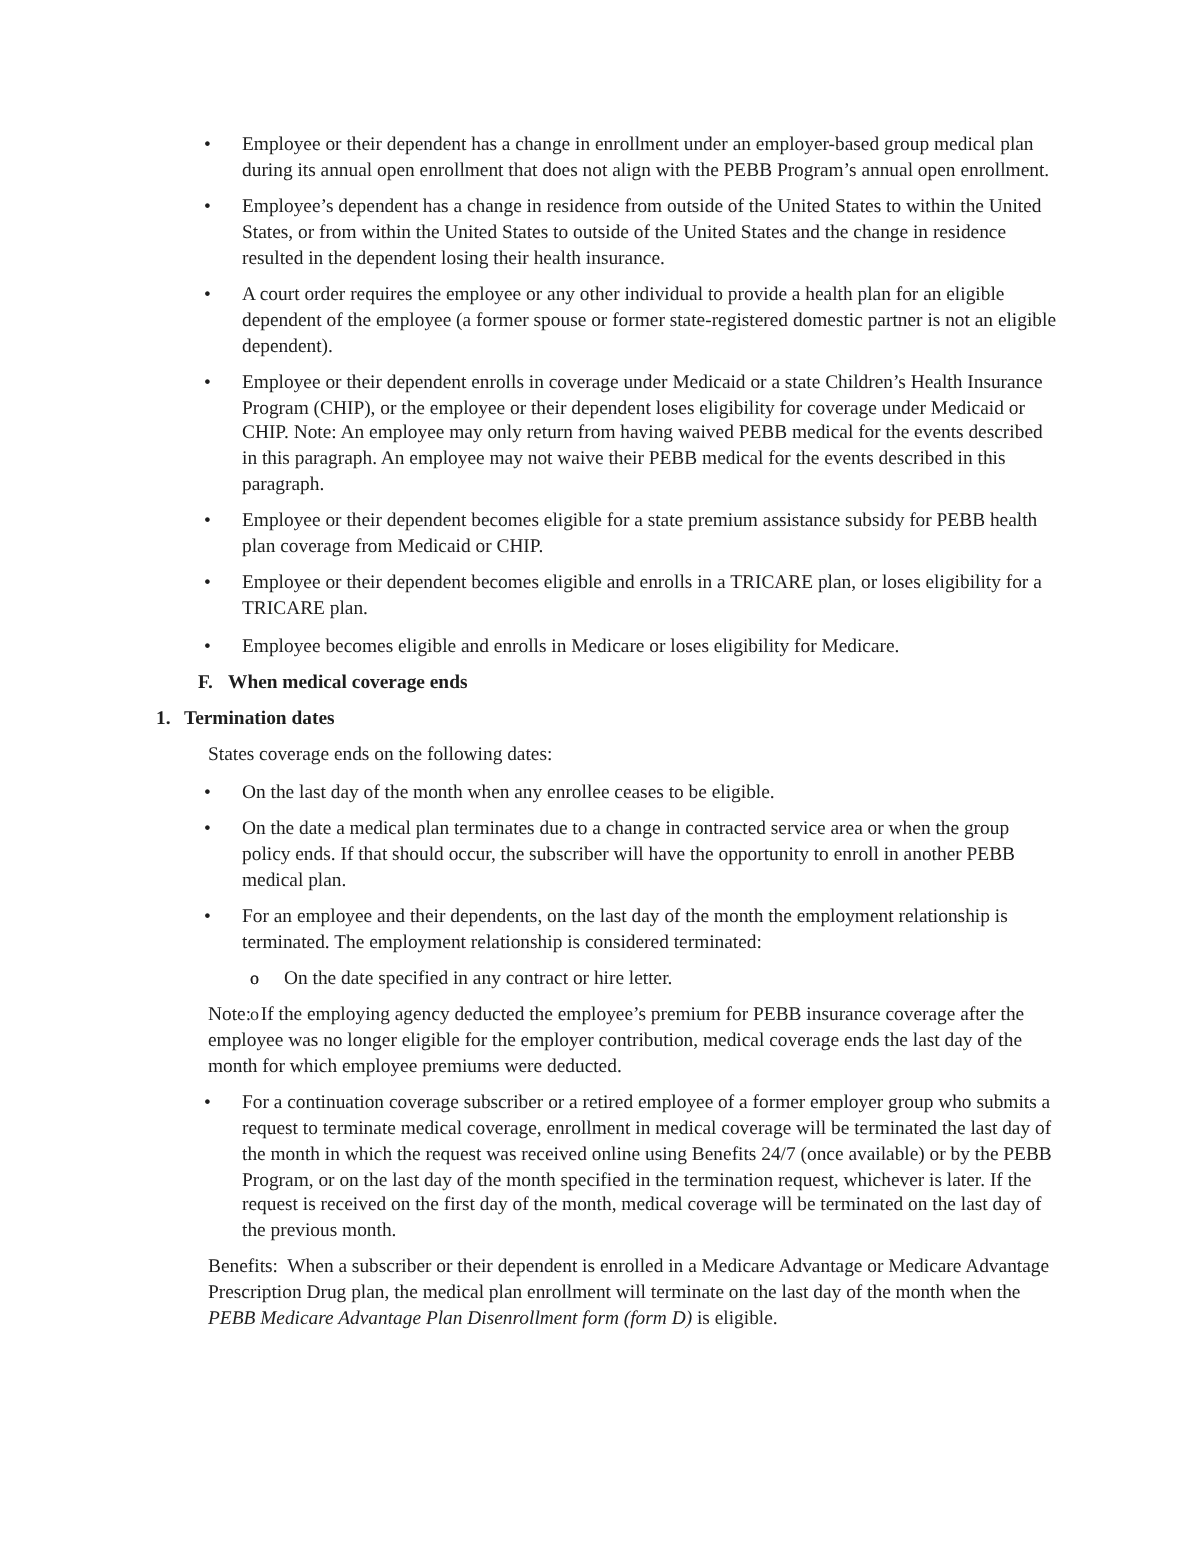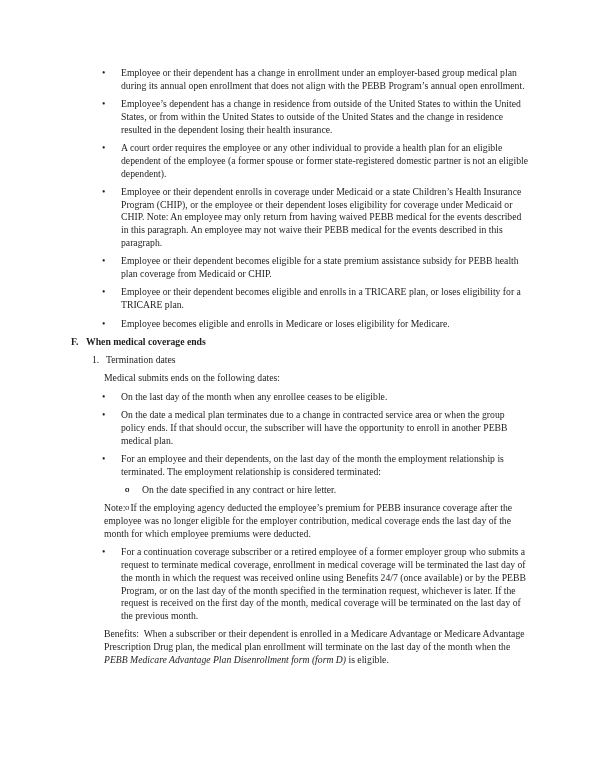--- a/index.html
+++ b/index.html
@@ -23,23 +23,23 @@
   }
   .block { margin-bottom: 5.5px; }
   .b { font-weight: normal; }
   .i { font-style: italic; }
   .li { position: relative; }
   .li.l1 { padding-left: 50px; }
   .li.l1 > .marker { position: absolute; left: 31px; top: 0; }
   .li.l2 { padding-left: 71px; }
   .li.l2 > .marker { position: absolute; left: 54px; top: -1px; font-size: 9px; }
   .para { margin-left: 33px; }
-  .h-f { font-weight: bold; }
+  .h-f { font-weight: bold; margin-left: 28px; }
   .h-f .h-letter { display: inline-block; width: 15px; }
-  .h-1 { font-weight: normal; margin-left: 21px; }
+  .h-1 { font-weight: bold; margin-left: 7px; }
   .h-1 .h-letter { display: inline-block; width: 14px; }
   .footer {
     position: absolute;
     left: 71px;
     width: 461px;
     top: 731px;
     display: flex;
     justify-content: space-between;
   }
 </style>
@@ -79,21 +79,21 @@
     </div>
 
     <div class="block h-f">
       <span class="h-letter">F.</span><span>When medical coverage ends</span>
     </div>
 
     <div class="block h-1">
       <span class="h-letter">1.</span><span>Termination dates</span>
     </div>
 
-    <div class="block para">Medical submits ends on the following dates:</div>
+    <div class="block para">States coverage ends on the following dates:</div>
 
     <div class="block li l1">
       <span class="marker">•</span>
       <span><span>On the last day of the month when any enrollee ceases to be eligible.</span></span>
     </div>
     <div class="block li l1">
       <span class="marker">•</span>
       <span><span>On the date a medical plan terminates due to a change in contracted service area or when the group policy ends. If that should occur, the subscriber will have the opportunity to enroll in another PEBB medical plan.</span></span>
     </div>
     <div class="block li l1">

